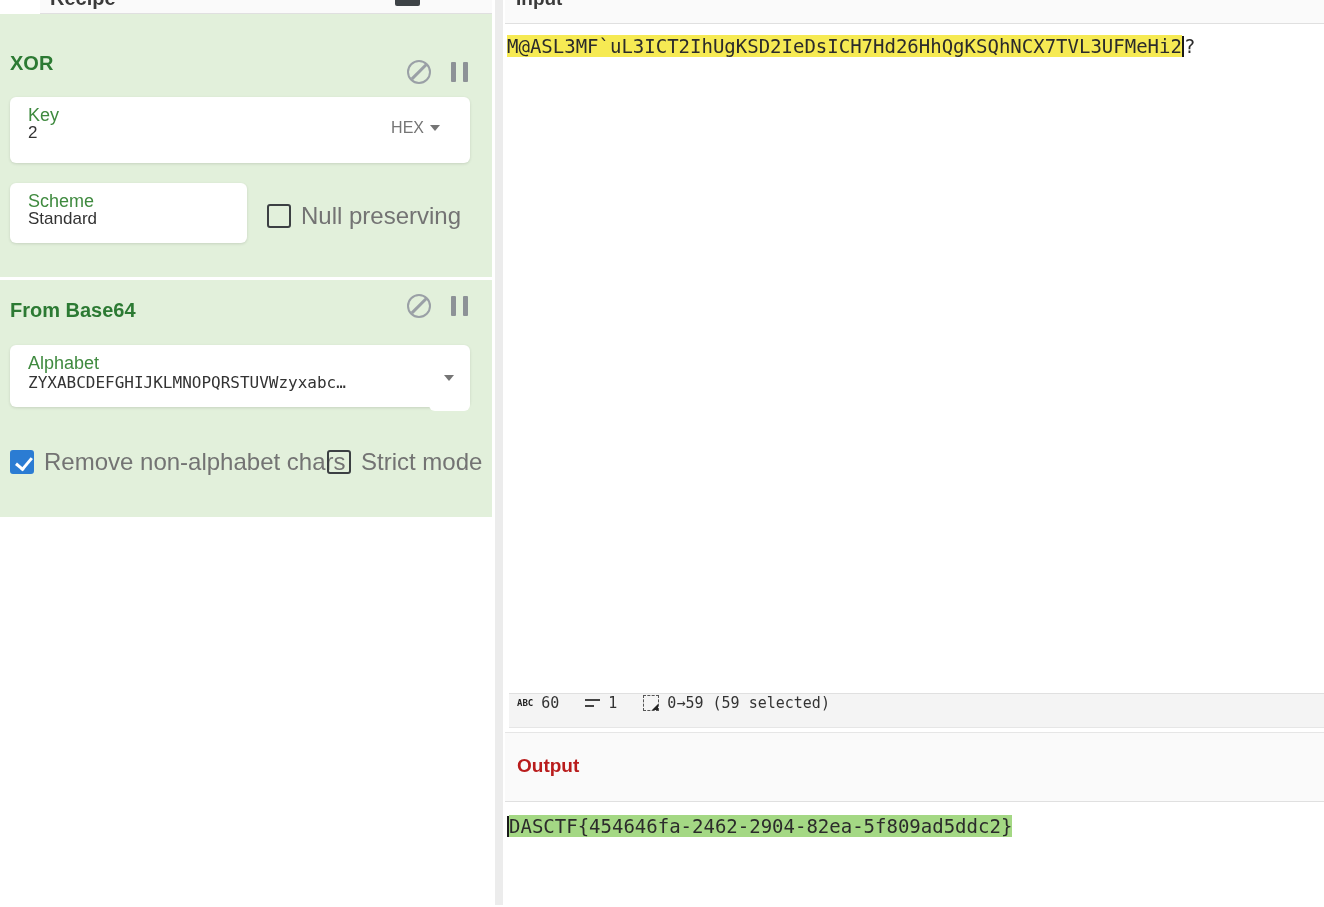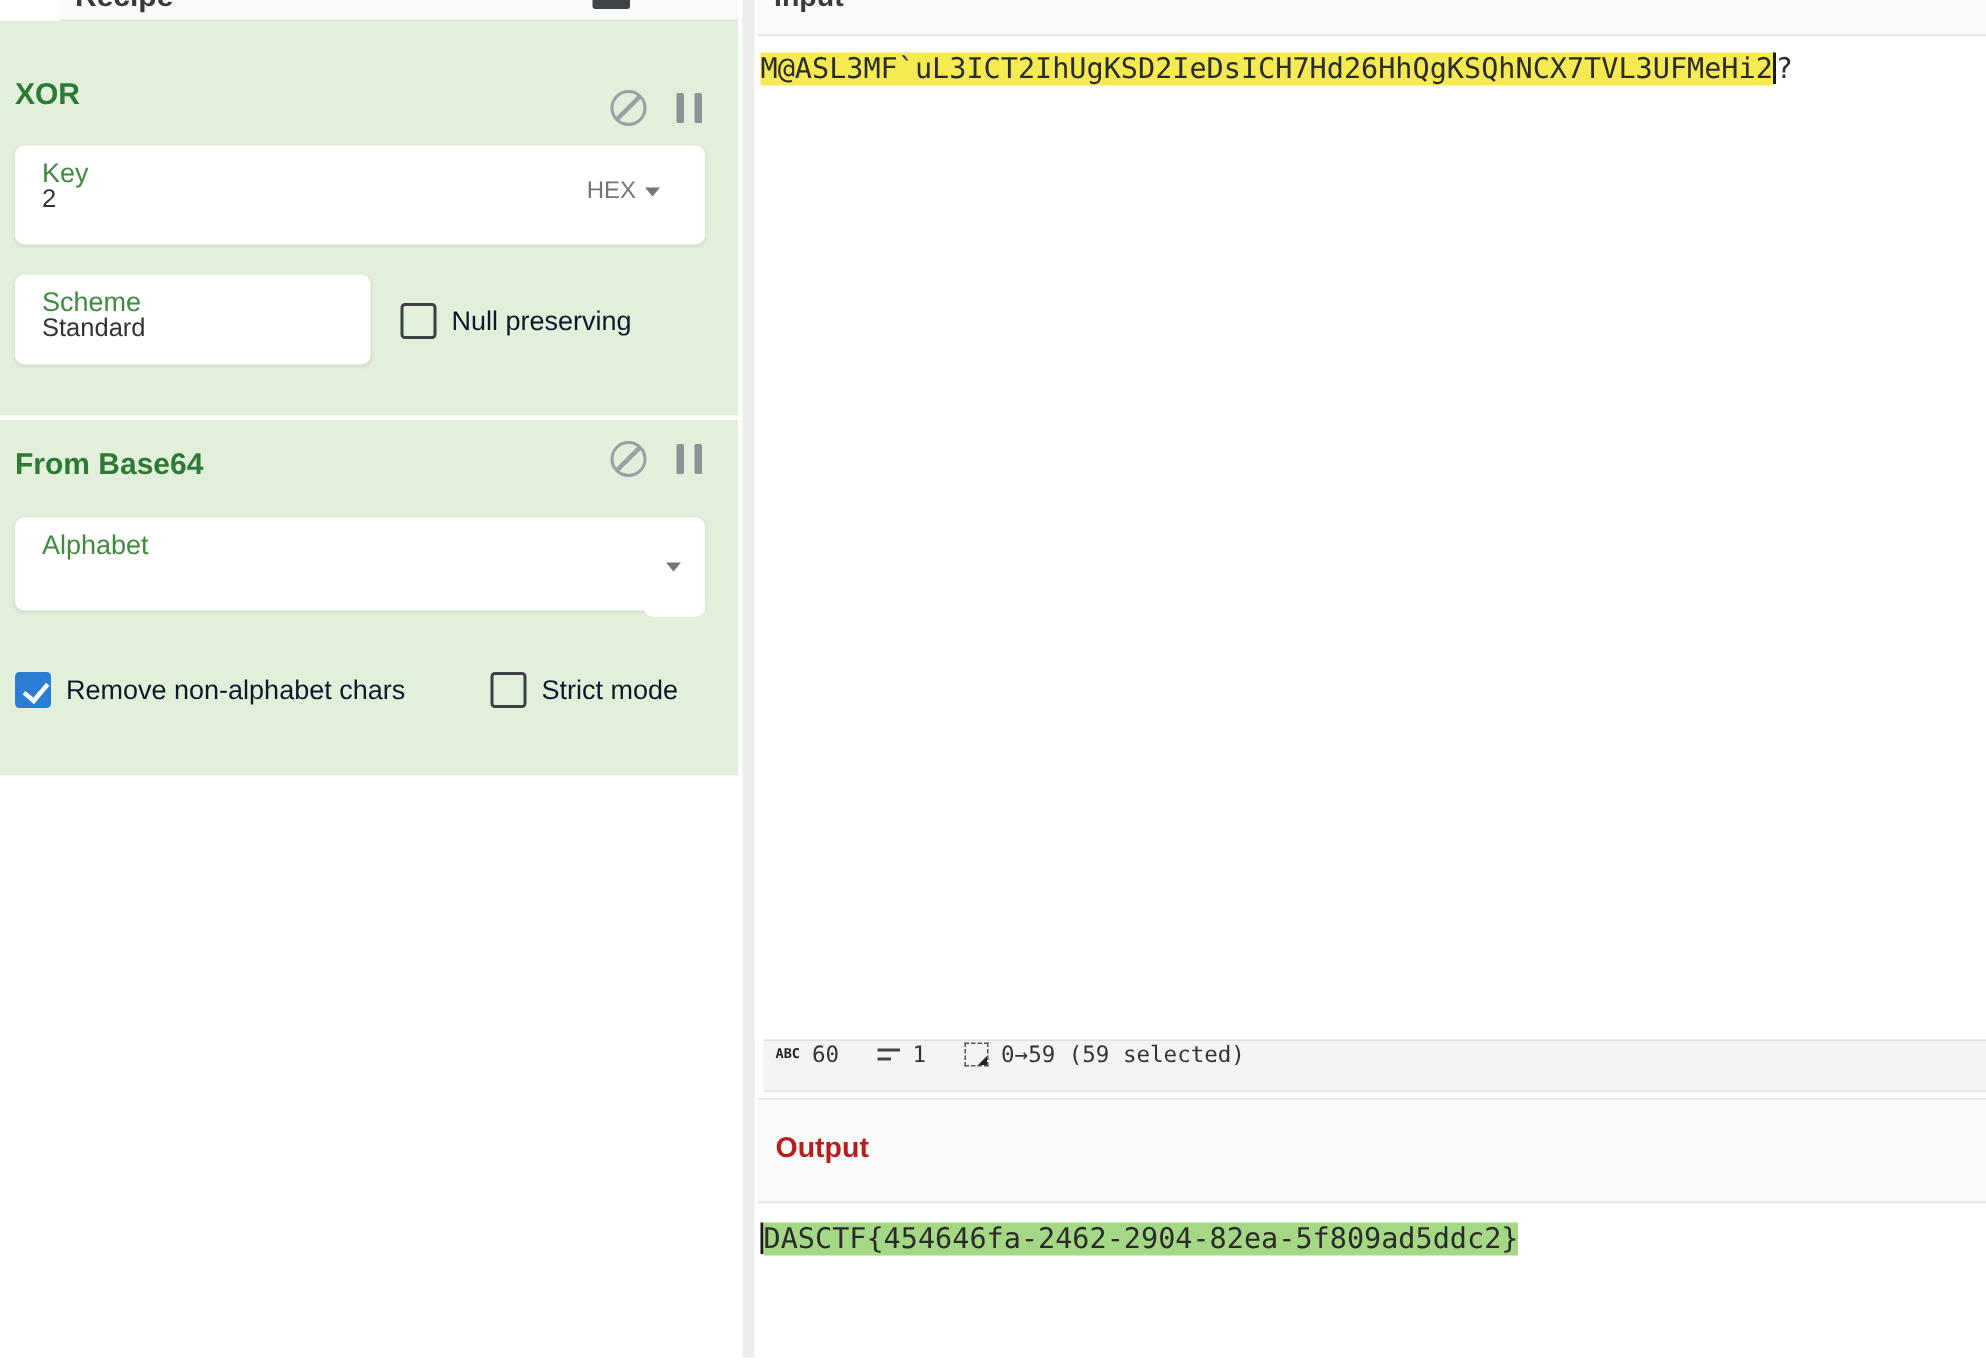--- a/index.html
+++ b/index.html
@@ -32,21 +32,21 @@
   .ing-value.mono { font-family:"DejaVu Sans Mono", monospace; font-size:16px; top:28px; white-space:nowrap; }
   .unit-dd { position:absolute; right:30px; top:22px; font-size:16px; color:#757575; display:flex; align-items:center; gap:6px; cursor:pointer; }
   .caret-down { width:0; height:0; border-left:5px solid transparent; border-right:5px solid transparent; border-top:6px solid #757575; }
   .alpha-caret { position:absolute; right:16px; top:30px; }
   .alpha-tab { position:absolute; left:429px; top:400px; width:41px; height:11px; background:#fff; border-radius:0 0 6px 6px; }
 
   .cb-row { position:absolute; display:flex; align-items:center; gap:10px; }
   .cb { width:24px; height:24px; border:2.5px solid #3c4043; border-radius:3px; background:transparent; position:relative; flex:0 0 auto; cursor:pointer; }
   .cb.checked { background:#2b7cd3; border-color:#2b7cd3; }
   .cb.checked::after { content:""; position:absolute; left:7px; top:2px; width:7px; height:13px; border:solid #fff; border-width:0 3px 3px 0; transform:rotate(40deg); }
-  .cb-label { font-size:18px; color:#0f172a; }
+  .cb-label { font-size:24px; color:#737373; }
 
   
   .gutter { position:absolute; left:492px; top:0; width:13px; height:905px; background:#ececec; border-left:3px solid #fff; border-right:2px solid #fff; cursor:col-resize; }
 
   
   .io-col { position:absolute; left:505px; top:0; width:819px; height:907px; }
   .io-header { position:absolute; left:0; width:819px; background:#fafafa; border-bottom:1px solid #e0e0e0; overflow:hidden; }
   .input-header { top:0; height:24px; }
   .input-title { position:absolute; left:11px; top:-12px; font-size:19px; font-weight:bold; color:#3a3a3a; }
   .input-area { position:absolute; left:0; top:25px; width:819px; height:667px; background:#fff; padding:10px 2px; cursor:text; }
@@ -110,20 +110,21 @@
 
     <div class="op op-b64">
       <span class="op-name" style="top:19px;">From Base64</span>
       <div class="op-icons" style="top:14px;">
         <span class="icon-disable"></span>
         <span class="icon-pause"></span>
       </div>
 
       <div class="ing-box" style="left:10px; top:65px; width:460px; height:62px;">
         <span class="ing-label">Alphabet</span>
+        <span class="ing-value mono">ZYXABCDEFGHIJKLMNOPQRSTUVWzyxabc…</span>
         <span class="caret-down alpha-caret"></span>
       </div>
       <span class="alpha-tab" style="top:120px;"></span>
 
       <div class="cb-row" style="left:10px; top:168px;">
         <span class="cb checked"></span>
         <span class="cb-label">Remove non-alphabet chars</span>
       </div>
       <div class="cb-row" style="left:327px; top:168px;">
         <span class="cb"></span>

